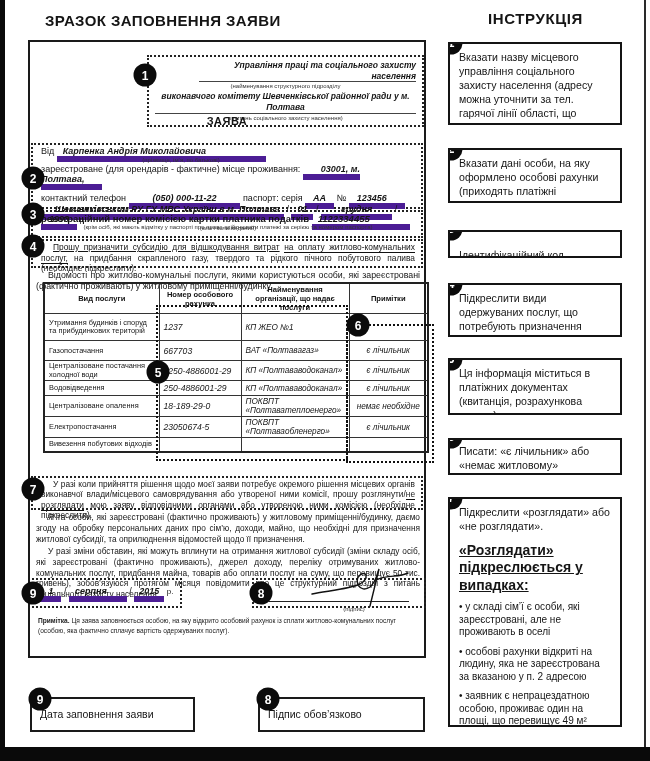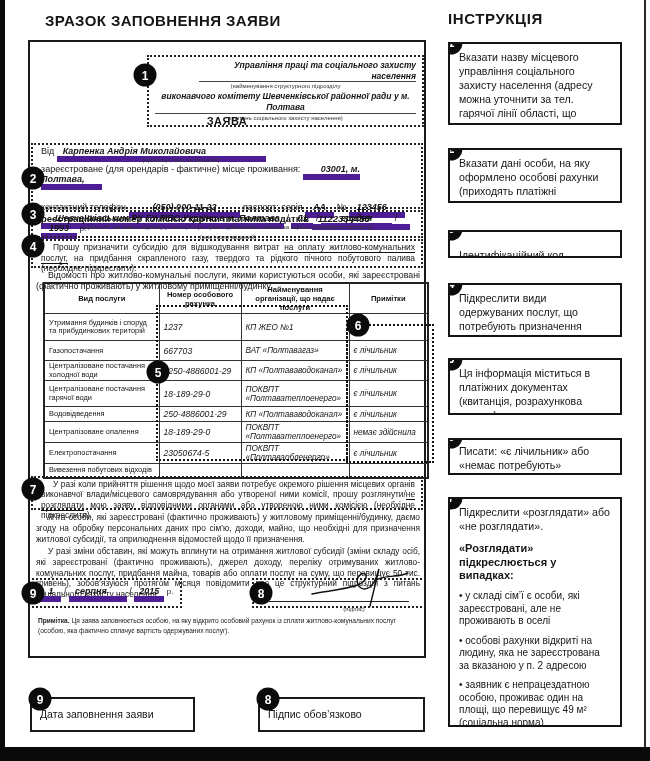--- a/index.html
+++ b/index.html
@@ -6,21 +6,21 @@
   html,body { background:#fff; }
   body { font-family:"Liberation Sans", sans-serif; color:#151515; }
   .stage { position:relative; width:650px; height:761px; background:#fff; overflow:hidden; }
 
   
   .frame-left  { position:absolute; left:0; top:0; width:5px; height:748px; background:#0a0a0a; }
   .frame-bottom{ position:absolute; left:0; top:747px; width:650px; height:14px; background:#0a0a0a; }
   .frame-right { position:absolute; left:644px; top:0; width:2px; height:747px; background:#2a2a2a; }
 
   .sample-title { position:absolute; left:45px; top:12px; font-size:15px; font-weight:bold; letter-spacing:.4px; }
-  .instr-title  { position:absolute; left:448px; top:10px; width:175px; font-size:15px; font-weight:bold; letter-spacing:.6px; }
+  .instr-title  { position:absolute; left:448px; top:10px; width:175px; text-align:center; font-size:15px; font-weight:bold; letter-spacing:.6px; }
 
   
   .badge { position:absolute; width:23px; height:23px; border-radius:50%; background:#0b0b0b; color:#fff;
            font-size:12px; font-weight:bold; display:flex; align-items:center; justify-content:center;
            transform:translate(-50%,-50%); z-index:9; }
 
   
   .form-box { position:absolute; left:28px; top:40px; width:398px; height:618px; border:2px solid #1a1a1a; background:#fff; }
 
   .dotted { border:2px dotted #222; }
@@ -45,21 +45,21 @@
 
   .intro { position:absolute; left:6px; top:228px; width:384px; font-size:8.8px; line-height:1.3; text-align:justify; text-indent:12px; }
 
   
   .table-wrap { position:absolute; left:13px; top:240px; width:384px; }
   table.services { width:384px; border-collapse:collapse; table-layout:fixed; }
   table.services th, table.services td { border:1px solid #333; padding:1px 4px; vertical-align:middle; overflow:hidden; }
   table.services { border:2px solid #222; }
   th.h { font-size:7.6px; font-weight:bold; text-align:center; line-height:1.2; }
   td.svc  { font-size:7.4px; line-height:1.15; }
-  td.acct { font-size:8.6px; } td.org { font-size:8.2px; line-height:1.1; } td.note { font-size:8.2px; }
+  td.acct { font-size:8.6px; } td.org { font-size:8.2px; line-height:1.1; } td.note { font-size:8.2px;text-align:center; }
   td.acct, td.org, td.note { font-weight:normal; font-style:italic; }
   .overlay { position:absolute; border:2px dotted #111; pointer-events:none; z-index:5; }
 
   .region7 { position:absolute; left:1px; top:434px; width:392px; height:34px; padding:1px 6px 0 8px; font-size:8.3px; line-height:1.25; text-align:justify; text-indent:12px; }
   .para { position:absolute; left:6px; width:384px; font-size:8.3px; line-height:1.3; text-align:justify; text-indent:12px; }
   .p2 { top:470px; } .p3 { top:504px; }
 
   .date-box { position:absolute; left:2px; top:536px; width:150px; height:30px; padding-top:6px; font-size:9px; text-align:center; }
   .sig-box  { position:absolute; left:222px; top:536px; width:174px; height:30px; padding-top:8px; text-align:center; }
   .sig-line { display:inline-block; width:140px; border-bottom:1px solid #222; height:10px; }
@@ -68,21 +68,21 @@
   .footnote { position:absolute; left:8px; top:574px; width:380px; font-size:6.6px; line-height:1.45; color:#222; }
   .footnote b { font-weight:bold; }
 
   
   .callout { position:absolute; width:167px; height:35px; border:2px solid #1a1a1a; background:#fff; padding:9px 8px 0; font-size:10.5px; }
   .callout-date { left:30px; top:697px; width:165px; }
   .callout-sign { left:258px; top:697px; }
 
   
   .instr { position:absolute; left:448px; width:174px; border:2px solid #141414; background:#fff; padding:7px 9px; font-size:10.6px; line-height:1.32; overflow:hidden; }
-  .instr .sub { font-size:11px; font-weight:bold; margin-top:8px; line-height:1.25; }
+  .instr .sub { font-size:14px; font-weight:bold; margin-top:8px; line-height:1.25;text-decoration:underline; }
   .instr .bullet { font-size:10px; font-weight:normal; margin-top:7px; line-height:1.25; }
   .i1 { top:42px;  height:83px; }
   .i2 { top:148px; height:55px; }
   .i3 { top:230px; height:28px; padding-top:17px; }
   .i4 { top:283px; height:54px; }
   .i5 { top:358px; height:57px; }
   .i6 { top:438px; height:37px; padding-top:5px; }
   .i7 { top:497px; height:230px; }
 </style>
 </head>
@@ -118,21 +118,21 @@
     <div class="region2 dotted">
       <div>
         <span>Від</span>
         <span class="hw u" style="padding:0 60px 0 6px;">Карпенка Андрія Миколайовича</span>
       </div>
       <span class="cap" style="margin-left:40px; width:200px;">(прізвище, ім’я, по батькові)</span>
       <div>
         <span>зареєстроване (для орендарів - фактичне) місце проживання:</span>
         <span class="hw u" style="padding:0 18px;">03001, м. Полтава,</span>
       </div>
-      <div style="margin-top:17px;">
+      <div style="margin-top:8px;">
         <span>контактний телефон</span>
         <span class="hw u" style="padding:0 24px;">(050) 000-11-22</span>
         <span>паспорт: серія</span>
         <span class="hw u" style="padding:0 8px;">АА</span>
         <span>№</span>
         <span class="hw u" style="padding:0 18px 0 8px;">123456</span>
       </div>
       <div>
         <span class="hw u" style="padding:0 4px 0 14px;">Шевченківським РУ ГУ МВС України в м. Полтава</span>
         <span>/</span>
@@ -146,21 +146,21 @@
       <span class="cap">(ким і коли виданий)</span>
     </div>
 
     <div class="region3 dotted">
       <span class="lbl-b">реєстраційний номер комісією картки платника податків</span>
       <span class="hw u" style="padding:0 40px 0 6px;">1122334455</span>
       <span class="cap">(крім осіб, які мають відмітку у паспорті про право здійснювати платежі за серією та номером паспорта)</span>
     </div>
 
     <div class="region4 dotted">
-      <span style="padding-left:12px;">Прошу призначити субсидію для відшкодування витрат</span>
+      <span style="padding-left:12px;text-decoration:underline;">Прошу призначити субсидію для відшкодування витрат</span>
       <span class="heavy-u">на оплату житлово-комунальних послуг,</span>
       <span>на придбання скрапленого газу, твердого та рідкого пічного побутового палива (необхідне підкреслити).</span>
     </div>
 
     <div class="intro">Відомості про житлово-комунальні послуги, якими користуються особи, які зареєстровані (фактично проживають) у житловому приміщенні/будинку</div>
 
     <div class="table-wrap">
       <table class="services">
         <colgroup>
             <col style="width:115px">
@@ -186,37 +186,31 @@
           <td class="acct">667703</td>
           <td class="org">ВАТ «Полтавагаз»</td>
           <td class="note">є лічильник</td>
         </tr>
         <tr style="height:19px;">
           <td class="svc">Централізоване постачання холодної води</td>
           <td class="acct">1250-4886001-29</td>
           <td class="org">КП «Полтававодоканал»</td>
           <td class="note">є лічильник</td>
         </tr>
-        <tr style="height:26px;">
-          <td class="svc">Централізоване постачання гарячої води</td>
-          <td class="acct">18-189-29-0</td>
-          <td class="org">ПОКВПТ «Полтаватеплоенерго»</td>
-          <td class="note">є лічильник</td>
-        </tr>
         <tr style="height:15px;">
           <td class="svc">Водовідведення</td>
           <td class="acct">250-4886001-29</td>
           <td class="org">КП «Полтававодоканал»</td>
           <td class="note">є лічильник</td>
         </tr>
         <tr style="height:16px;">
           <td class="svc">Централізоване опалення</td>
           <td class="acct">18-189-29-0</td>
           <td class="org">ПОКВПТ «Полтаватеплоенерго»</td>
-          <td class="note">немає здійснила</td>
+          <td class="note">немає необхідне</td>
         </tr>
         <tr style="height:17px;">
           <td class="svc">Електропостачання</td>
           <td class="acct">23050674-5</td>
           <td class="org">ПОКВПТ «Полтаваобленерго»</td>
           <td class="note">є лічильник</td>
         </tr>
         <tr style="height:14px;">
           <td class="svc">Вивезення побутових відходів</td>
           <td class="acct"></td>
@@ -284,21 +278,21 @@
   <div class="instr i4">
     <div class="badge" style="left:1px; top:-1px;">4</div>
     <span>Підкреслити види одержуваних послуг, що потребують призначення субсидії</span>
   </div>
   <div class="instr i5">
     <div class="badge" style="left:1px; top:-1px;">5</div>
     <span>Ця інформація міститься в платіжних документах (квитанція, розрахункова книжка)</span>
   </div>
   <div class="instr i6">
     <div class="badge" style="left:1px; top:-3px;">6</div>
-    <span>Писати: «є лічильник» або «немає потребують»</span>
+    <span>Писати: «є лічильник» або «немає житловому»</span>
   </div>
   <div class="instr i7">
     <div class="badge" style="left:1px; top:-1px;">7</div>
     <span>Підкреслити «розглядати» або «не розглядати».</span>
     <div class="sub">«Розглядати» підкреслюється у випадках:</div>
     <div class="bullet">• у складі сім’ї є особи, які зареєстровані, але не проживають в оселі</div>
     <div class="bullet">• особові рахунки відкриті на людину, яка не зареєстрована за вказаною у п. 2 адресою</div>
     <div class="bullet">• заявник є непрацездатною особою, проживає один на площі, що перевищує 49 м² (соціальна норма)</div>
     <div class="bullet">• сім’я протягом 12 місяців перед зверненням здійснила одноразову купівлю або оплатила послуги на суму, яка перевищувала 50 тис. грн</div>
   </div>

